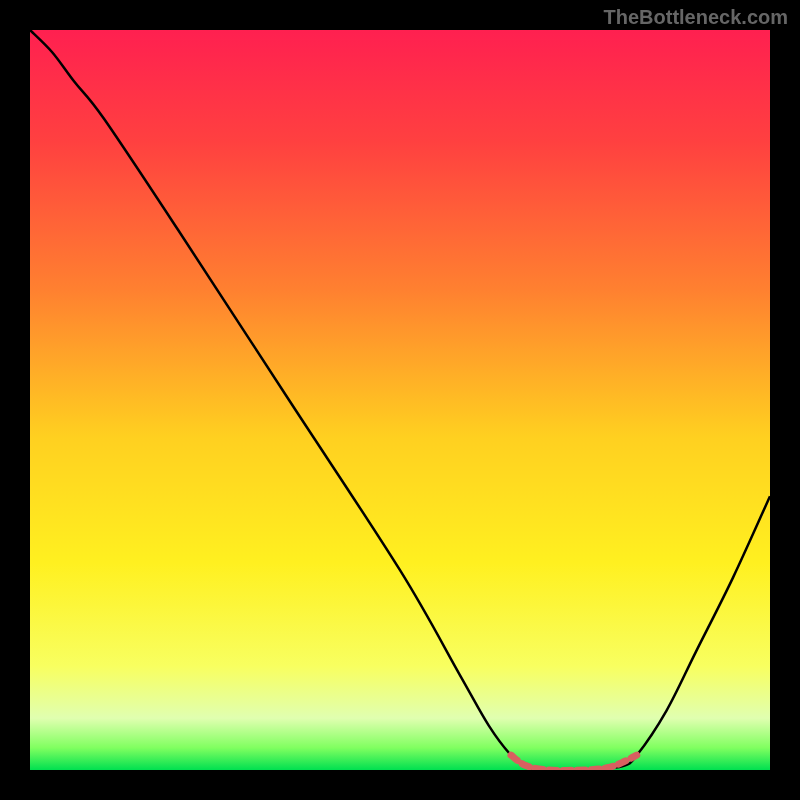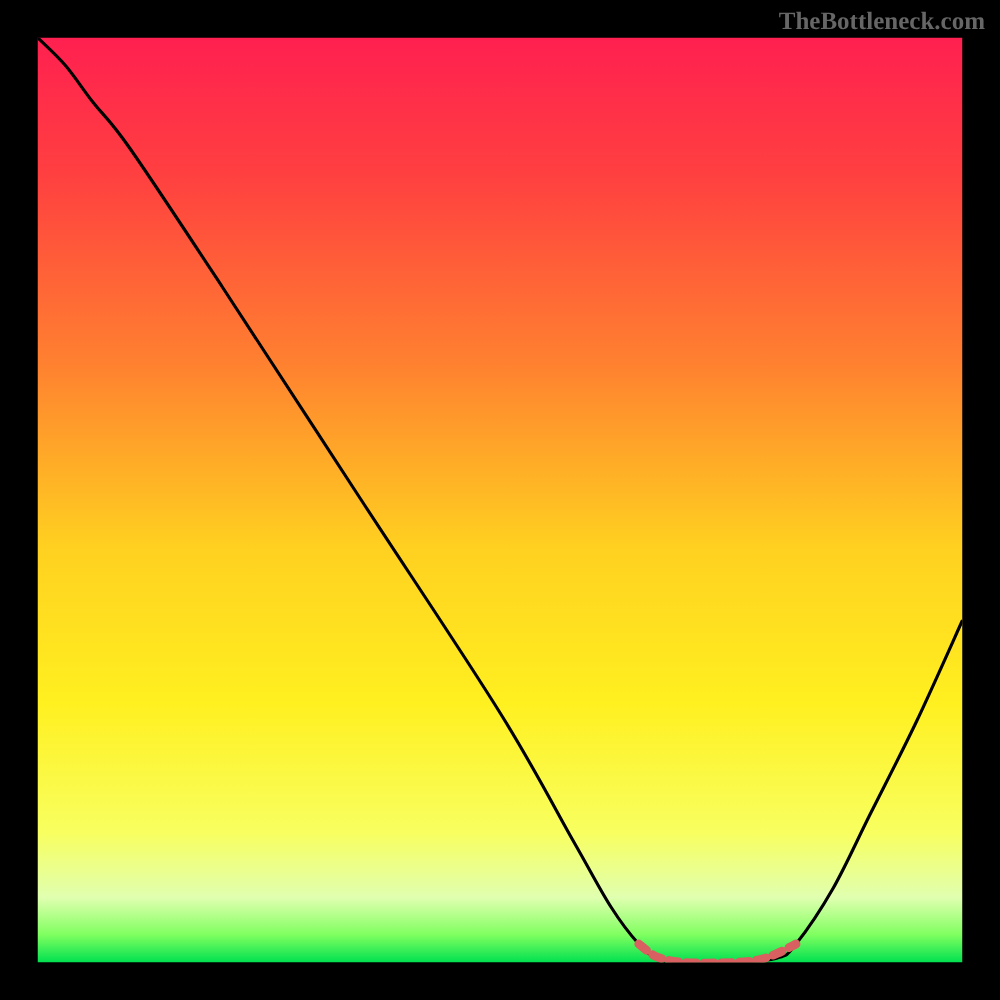--- a/index.html
+++ b/index.html
@@ -13,21 +13,20 @@
     overflow: hidden;
   }
   .watermark {
     position: absolute;
     top: 6px;
     right: 12px;
     color: #666;
     font-size: 20px;
     font-weight: bold;
     z-index: 10;
-    font-family: Liberation Serif, serif;
   }
   .plot-area {
     position: absolute;
     left: 30px;
     top: 30px;
     width: 740px;
     height: 740px;
   }
   svg {
     display: block;

